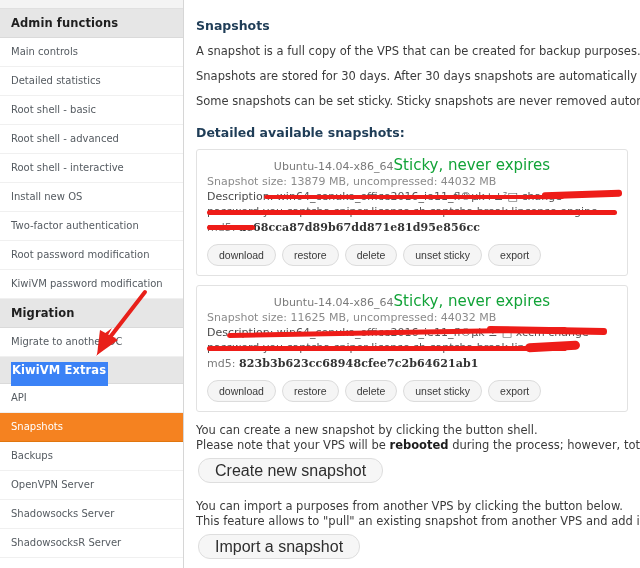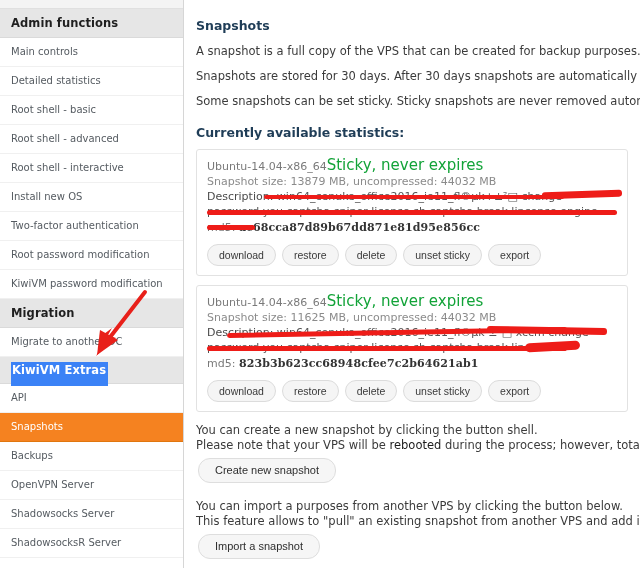--- a/index.html
+++ b/index.html
@@ -101,21 +101,21 @@
     border: 1px solid #e2e2e2;
     border-radius: 3px;
     background: #ffffff;
     width: 432px;
     padding: 8px 10px 9px 10px;
     margin-bottom: 9px;
     position: relative;
   }
   .snap-headrow {
     display: flex;
-    justify-content: flex-start;
+    justify-content: center;
     align-items: baseline;
   }
   .snap-os {
     font-size: 11px;
     color: #7a7a7a;
     line-height: 15px;
   }
   .snap-sticky {
     font-size: 15px;
     font-weight: normal;
@@ -159,39 +159,39 @@
     color: #3a3a3a;
     background: #f5f5f5;
     border: 1px solid #dcdcdc;
     border-radius: 11px;
     padding: 4px 11px 4px 11px;
     line-height: 12px;
     cursor: pointer;
     white-space: nowrap;
   }
   .wide-btn {
-    font-size: 11px;
+    font-size: 16px;
     color: #2e2e2e;
     background: #f6f6f6;
     border: 1px solid #dedede;
     border-radius: 12px;
     padding: 5px 16px;
     line-height: 13px;
     cursor: pointer;
     display: inline-block;
     margin: 5px 0 0 2px;
     font-weight: 500;
   }
   .foot-line {
     font-size: 11.5px;
     color: #3b3b3b;
     line-height: 15px;
     white-space: nowrap;
   }
-  .foot-line b { font-weight: normal; color: #1c1c1c; text-align: right; }
+  .foot-line b { font-weight: bold; color: #1c1c1c; text-align: right; }
   .foot-block { margin-top: 11px; }
   .foot-block.second { margin-top: 16px; }
 
   
   .redact {
     position: absolute;
     background: #ee1c18;
     border-radius: 3px;
     pointer-events: none;
   }
@@ -235,21 +235,21 @@
   </div>
 
   <div class="main">
 
     <div class="page-title">Snapshots</div>
 
     <div class="intro-line">A snapshot is a full copy of the VPS that can be created for backup purposes. Snapshots ca</div>
     <div class="intro-line">Snapshots are stored for 30 days. After 30 days snapshots are automatically removed, so it</div>
     <div class="intro-line">Some snapshots can be set sticky. Sticky snapshots are never removed automatically. Howe</div>
 
-    <div class="section-title">Currently available statistics:</div>
+    <div class="section-title">Detailed available snapshots:</div>
 
     <div class="snap-card">
       <div class="snap-headrow">
         <span class="snap-os">Ubuntu-14.04-x86_64</span>
         <span class="snap-sticky">Sticky, never expires</span>
       </div>
       <div class="snap-size">Snapshot size: 13879 MB, uncompressed: 44032 MB</div>
       <div class="snap-desc">
         <span class="lbl">Description:</span>
         <span>win64_cenuke_office2016_ie11_fl®µk+±²□ change password you captcha sniper license sh captcha break lincense engine</span>

